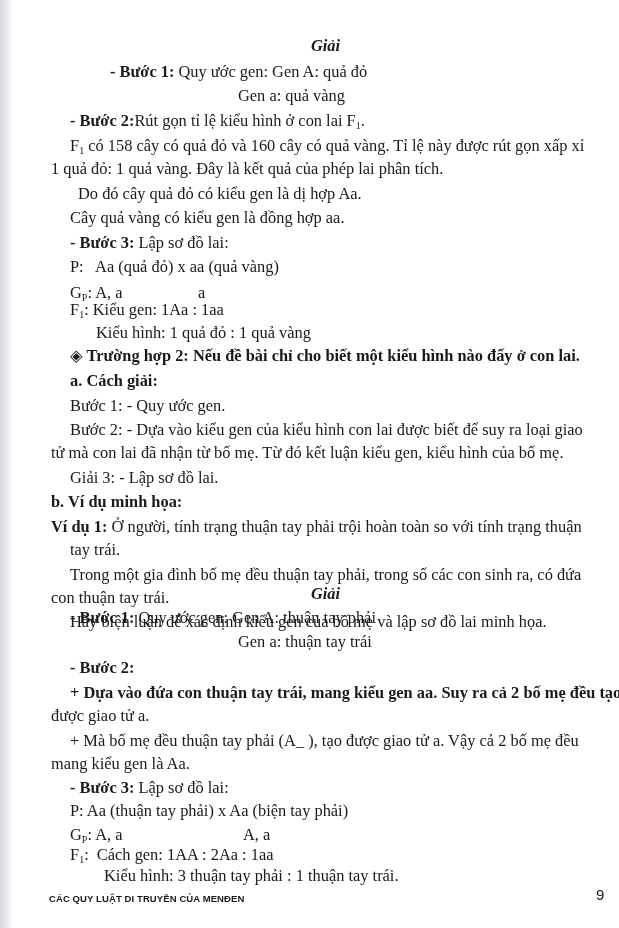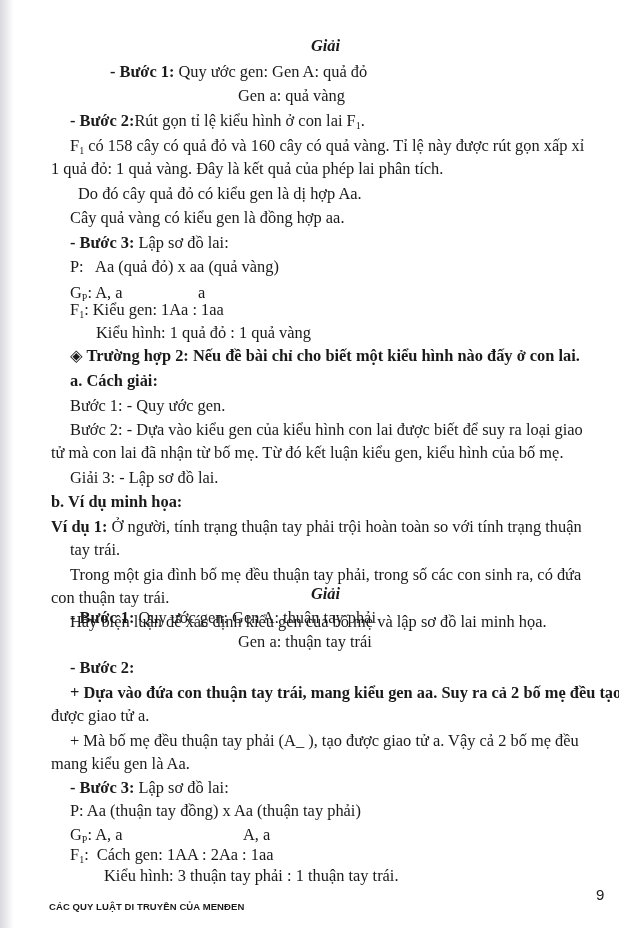--- a/index.html
+++ b/index.html
@@ -92,23 +92,23 @@
   <div class="ln" style="left:54px; top:608px;"><span class="b">- Bước 1:</span><span> Quy ước gen: Gen A: thuận tay phải</span></div>
   <div class="ln" style="left:222px; top:632px;">Gen a: thuận tay trái</div>
 
   <div class="ln b" style="left:54px; top:658px;">- Bước 2:</div>
   <div class="ln" style="left:54px; top:683px;font-weight:bold;">+ Dựa vào đứa con thuận tay trái, mang kiểu gen aa. Suy ra cả 2 bố mẹ đều tạo</div>
   <div class="ln" style="left:35px; top:706px;">được giao tử a.</div>
   <div class="ln" style="left:54px; top:731px;">+ Mà bố mẹ đều thuận tay phải (A_ ), tạo được giao tử a. Vậy cả 2 bố mẹ đều</div>
   <div class="ln" style="left:35px; top:754px;">mang kiểu gen là Aa.</div>
 
   <div class="ln" style="left:54px; top:778px;"><span class="b">- Bước 3:</span><span> Lập sơ đồ lai:</span></div>
-  <div class="ln" style="left:54px; top:801px;">P: Aa (thuận tay đồng) x Aa (thuận tay phải)</div>
+  <div class="ln" style="left:54px; top:801px;">P: Aa (thuận tay phải) x Aa (biện tay phải)</div>
 
   <div class="ln" style="left:54px; top:825px;"><span>G</span><sub>P</sub><span>: A, a</span></div>
   <div class="ln" style="left:227px; top:825px;">A, a</div>
 
   <div class="ln" style="left:54px; top:845px; white-space:pre;"><span>F</span><sub>1</sub><span>:  Cách gen: 1AA : 2Aa : 1aa</span></div>
   <div class="ln" style="left:88px; top:866px;">Kiểu hình: 3 thuận tay phải : 1 thuận tay trái.</div>
 
-  <div class="footer-title" style="top:893px;margin-top:8px;">CÁC QUY LUẬT DI TRUYỀN CỦA MENĐEN</div>
+  <div class="footer-title" style="top:893px;">CÁC QUY LUẬT DI TRUYỀN CỦA MENĐEN</div>
   <div class="page-num" style="top:886px;">9</div>
 </div>
 
 </body></html>

